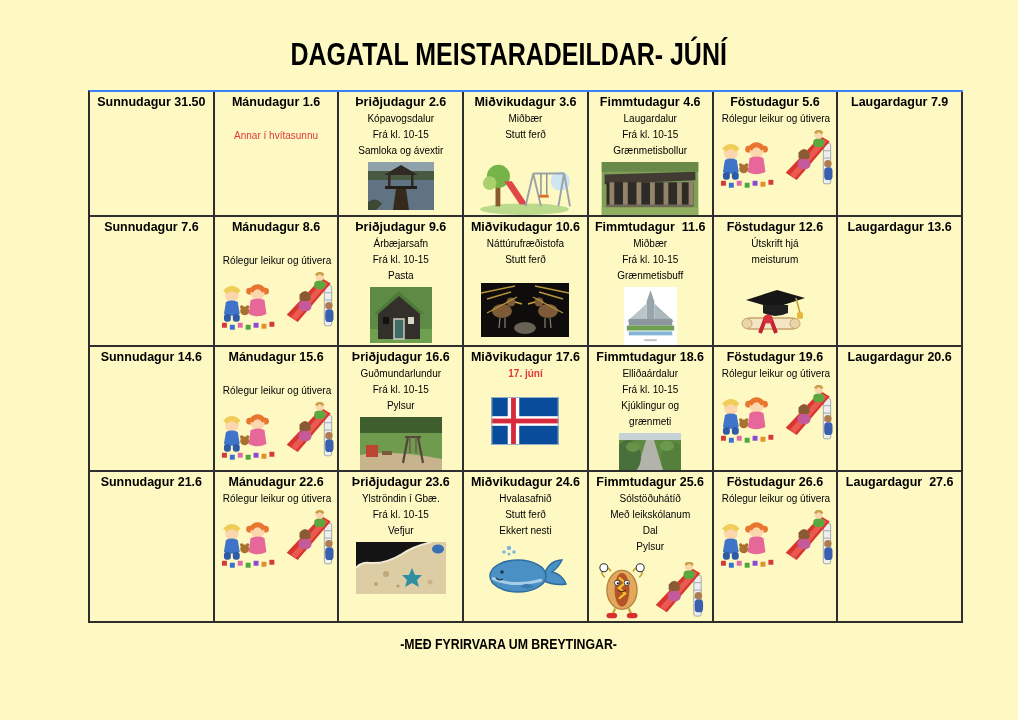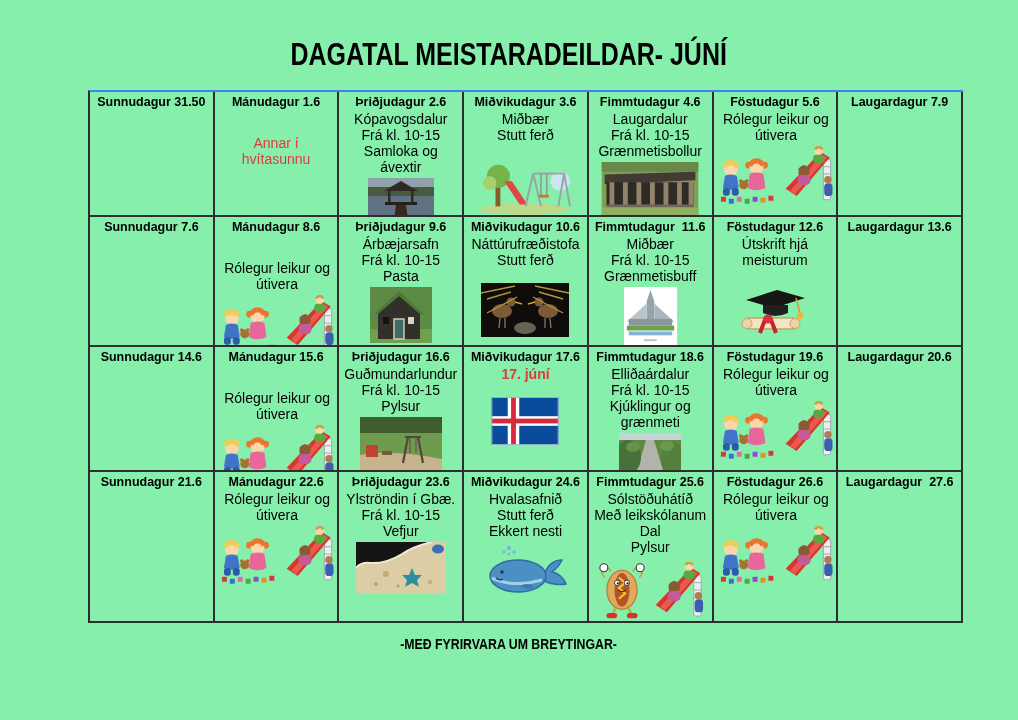--- a/index.html
+++ b/index.html
@@ -1,33 +1,33 @@
 <!DOCTYPE html>
 <html style="--accent-red: #df3a3e;"><head>
 <meta charset="utf-8">
 <style>
   html,body{margin:0;padding:0;background:#fff;}
-  .page{position:relative;width:1018px;height:720px;background:#86efac;overflow:hidden;
+  .page{position:relative;width:1018px;height:720px;background:#fef9c3;overflow:hidden;
         font-family:"Liberation Sans",sans-serif;color:#000;}
   .title-wrap{position:absolute;top:36px;left:0;width:100%;text-align:center;}
   .title{display:inline-block;font-size:32px;font-weight:bold;letter-spacing:0px;
          transform:scaleX(0.78);transform-origin:center;white-space:pre;}
   .calendar{position:absolute;left:88px;top:90px;width:873px;
             display:grid;grid-template-columns:repeat(7,1fr);
             grid-template-rows:125px 130px 125px 151px;
             border-top:2px solid #3b82f6;border-left:2px solid #2e2e2e;}
   .week{display:contents;}
   .cell{border-right:2px solid #2e2e2e;border-bottom:2px solid #2e2e2e;
         box-sizing:border-box;overflow:hidden;padding:2px 3px 0 3px;text-align:center;}
   .day-header{font-size:12.5px;font-weight:bold;line-height:17px;white-space:pre-wrap;}
-  .day-line{font-size:14px;line-height:16px;}
+  .day-line{font-size:10px;line-height:16px;}
   .day-line.left{text-align:center;padding-left:2px;}
   .day-line.red{color:var(--accent-red,#df3a3e);}
   .day-line.bold{font-weight:bold;}
-  .day-line.gap{margin-top:24px;}
+  .day-line.gap{margin-top:17px;}
   .img-row{display:flex;justify-content:center;align-items:flex-end;gap:4px;margin-top:3px;}
   .img-row.img-gap{margin-top:15px;}
   .cell-img{display:block;}
   .pond-photo{width:66px;height:48px;}
   .playground-clipart{width:92px;height:58px;}
   .shelter-photo{width:100px;height:56px;}
   .kids-toys-clipart{width:62px;height:52px;}
   .kids-slide-clipart{width:52px;height:58px;}
   .turf-house-photo{width:62px;height:56px;}
   .birds-photo{width:88px;height:54px;}

